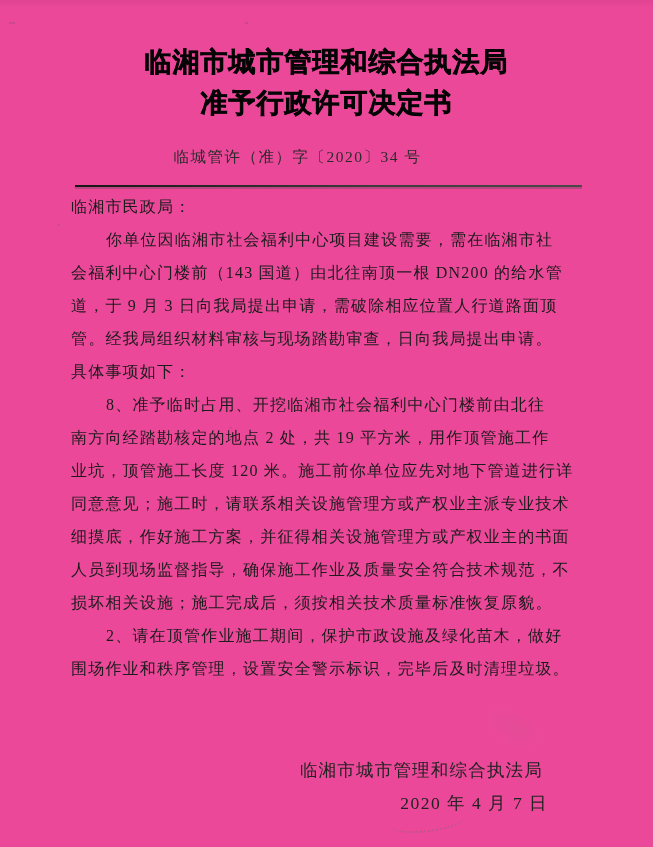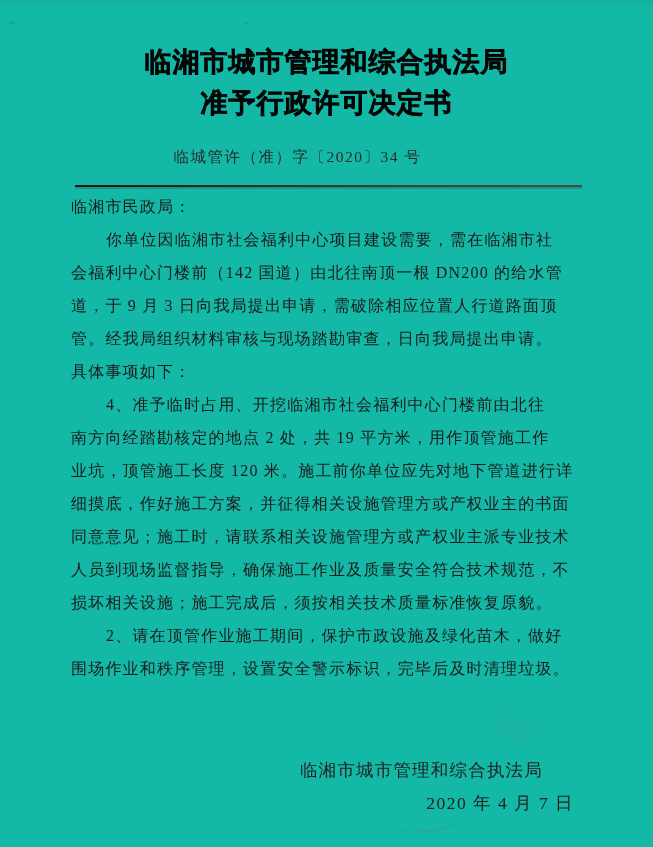--- a/index.html
+++ b/index.html
@@ -5,21 +5,21 @@
   html, body {
     margin: 0;
     padding: 0;
     background: #ffffff;
   }
   .page {
     position: relative;
     width: 653px;
     height: 847px;
     margin: 0 auto;
-    background: #14b8a6;
+    background: #ec4899;
     overflow: hidden;
     font-family: "Liberation Serif", serif;
     color: #1c1c1c;
   }
   
   .page::before {
     content: "";
     position: absolute;
     left: 0; top: 0; right: 0;
     height: 10px;
@@ -98,21 +98,21 @@
     text-align: right;
     padding-right: 110px;
     white-space: nowrap;
     color: #222;
   }
   .signature-date {
     font-size: 17.5px;
     line-height: 33px;
     letter-spacing: 1.5px;
     text-align: right;
-    padding-right: 79px;
+    padding-right: 105px;
     white-space: nowrap;
     color: #222;
   }
 
   
   .speck {
     position: absolute;
     background: #555;
     pointer-events: none;
   }
@@ -152,29 +152,29 @@
     <div class="title-line">准予行政许可决定书</div>
   </div>
 
   <div class="doc-number">临城管许（准）字〔2020〕34 号</div>
 
   <div class="divider"></div>
 
   <div class="body-text">
     <div class="body-line">临湘市民政局：</div>
     <div class="body-line indent">你单位因临湘市社会福利中心项目建设需要，需在临湘市社</div>
-    <div class="body-line">会福利中心门楼前（142 国道）由北往南顶一根 DN200 的给水管</div>
+    <div class="body-line">会福利中心门楼前（143 国道）由北往南顶一根 DN200 的给水管</div>
     <div class="body-line">道，于 9 月 3 日向我局提出申请，需破除相应位置人行道路面顶</div>
     <div class="body-line">管。经我局组织材料审核与现场踏勘审查，日向我局提出申请。</div>
     <div class="body-line">具体事项如下：</div>
-    <div class="body-line indent">4、准予临时占用、开挖临湘市社会福利中心门楼前由北往</div>
+    <div class="body-line indent">8、准予临时占用、开挖临湘市社会福利中心门楼前由北往</div>
     <div class="body-line">南方向经踏勘核定的地点 2 处，共 19 平方米，用作顶管施工作</div>
     <div class="body-line">业坑，顶管施工长度 120 米。施工前你单位应先对地下管道进行详</div>
+    <div class="body-line">同意意见；施工时，请联系相关设施管理方或产权业主派专业技术</div>
     <div class="body-line">细摸底，作好施工方案，并征得相关设施管理方或产权业主的书面</div>
-    <div class="body-line">同意意见；施工时，请联系相关设施管理方或产权业主派专业技术</div>
     <div class="body-line">人员到现场监督指导，确保施工作业及质量安全符合技术规范，不</div>
     <div class="body-line">损坏相关设施；施工完成后，须按相关技术质量标准恢复原貌。</div>
     <div class="body-line indent">2、请在顶管作业施工期间，保护市政设施及绿化苗木，做好</div>
     <div class="body-line">围场作业和秩序管理，设置安全警示标识，完毕后及时清理垃圾。</div>
   </div>
 
   <div class="signature-block">
     <div class="signature-agency">临湘市城市管理和综合执法局</div>
     <div class="signature-date">2020 年 4 月 7 日</div>
   </div>

